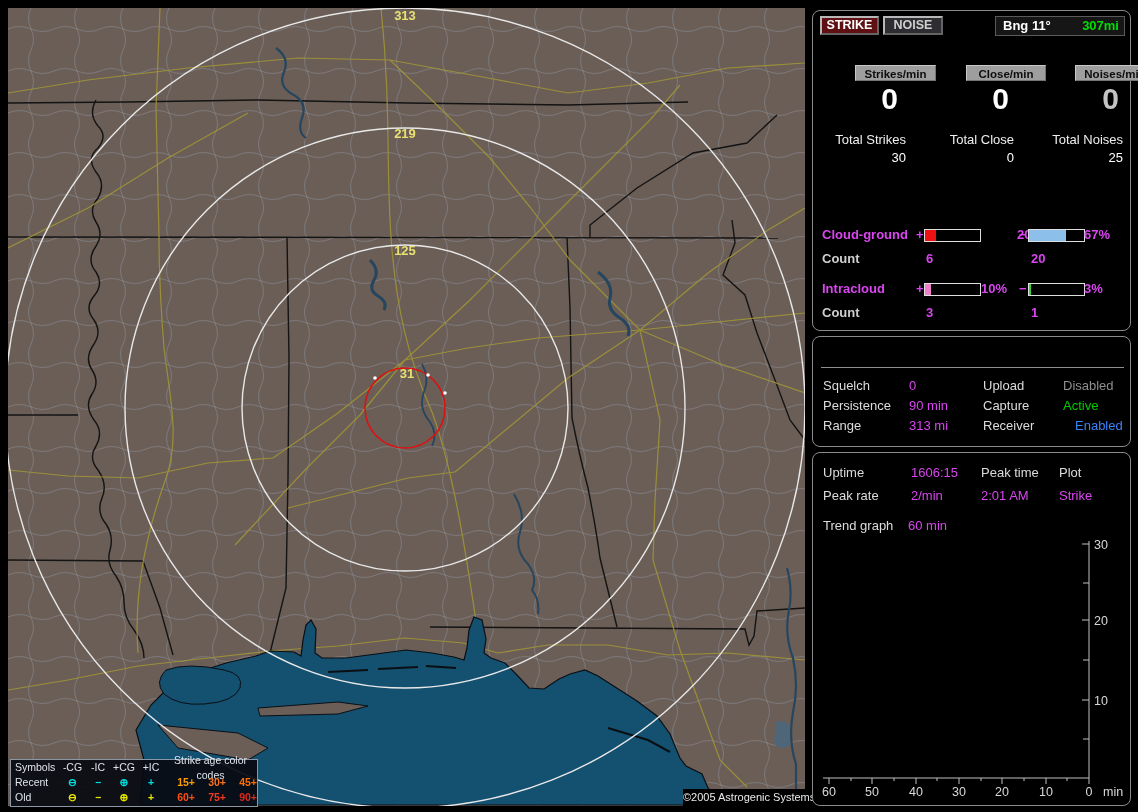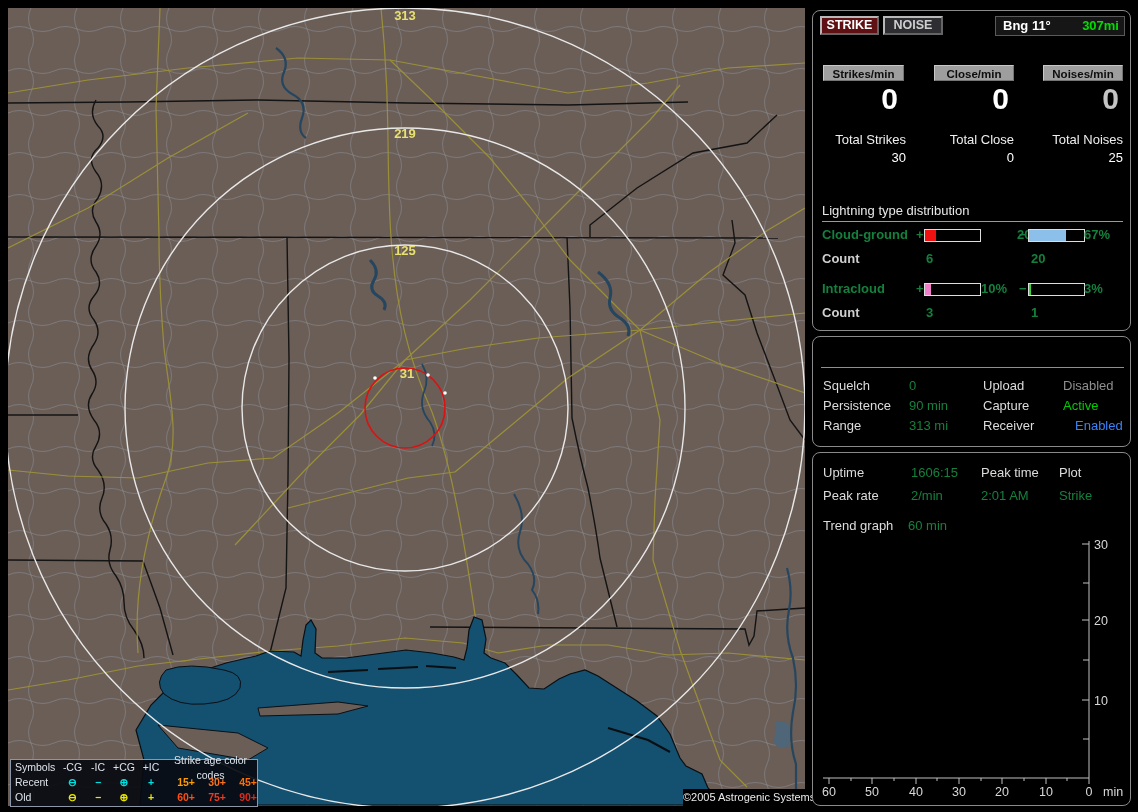--- a/index.html
+++ b/index.html
@@ -20,34 +20,34 @@
   .lg-sym{font-weight:bold;}
   
   #copyright{position:absolute;left:683px;top:789px;width:124px;height:17px;background:#000;
     color:#eaeaea;font-size:11px;line-height:17px;text-align:center;white-space:nowrap;}
   
   .panel{position:absolute;left:812px;width:319px;background:#000;border:1px solid #8a8a8a;border-radius:8px;box-sizing:border-box;}
   #panel-top{top:10px;height:321px;}
   #panel-status{top:336px;height:111px;}
   #panel-stats{top:452px;height:354px;}
   .p-label{position:absolute;font-size:13px;color:#dcdcdc;white-space:nowrap;}
-  .p-value{position:absolute;font-size:13px;color:#15803d;white-space:nowrap;}
+  .p-value{position:absolute;font-size:13px;color:#d946ef;white-space:nowrap;}
   .bold{font-weight:bold;}
   .gray{color:#9a9a9a;}
   .btn{position:absolute;font-size:12.5px;font-weight:bold;text-align:center;
     border:2px outset #b8b8b8;box-sizing:border-box;cursor:pointer;line-height:15px;}
   #strike-btn{left:7px;top:5px;width:59px;height:19px;background:#5e1013;color:#ffffff;}
   #noise-btn{left:70px;top:5px;width:60px;height:19px;background:#2e2e32;color:#cfcfcf;}
   #bng-bar{position:absolute;left:182px;top:5px;width:130px;height:20px;background:#161616;
     border:1px solid #5a5a5a;box-sizing:border-box;font-size:13px;font-weight:bold;line-height:18px;}
   #bng-bar .bng-txt{position:absolute;left:7px;color:#fff;}
   #bng-bar .bng-dist{position:absolute;right:5px;color:#00dd00;}
   .rate-box{position:absolute;top:54px;height:16px;background:#9e9e9e;color:#0d0d0d;
     font-size:11.5px;font-weight:bold;text-align:center;line-height:16px;
-    border:1px outset #c8c8c8;box-sizing:border-box;}
+    border:1px outset #c8c8c8;box-sizing:border-box;margin-left:32px;}
   .rate-val{position:absolute;top:72px;font-size:30px;font-weight:bold;color:#fff;text-align:right;line-height:32px;}
   .tot-label{position:absolute;top:121px;font-size:13px;color:#efefef;text-align:right;}
   .tot-val{position:absolute;top:139px;font-size:13px;color:#ffffff;text-align:right;}
   .sec-title{position:absolute;left:9px;top:192px;width:301px;font-size:13px;color:#e8e8e8;
     border-bottom:1px solid #9a9a9a;padding-bottom:3px;}
   .dist-bar{position:absolute;width:55px;height:11px;border:1px solid #dedede;background:#000;box-sizing:content-box;}
   .dist-fill{height:100%;}
   #datetime{position:absolute;left:8px;top:3px;font-size:19px;font-weight:bold;color:#00dd00;white-space:nowrap;}
   .hr-line{position:absolute;left:8px;top:30px;width:303px;border-top:1px solid #8f8f8f;}
   .chart-svg{position:absolute;left:0;top:0;}
@@ -196,21 +196,20 @@
   <div class="rate-val" style="left:121px;width:75px;">0</div>
   <div class="rate-val" style="left:231px;width:75px;color:#c4c4c4;">0</div>
 
   <div class="tot-label" style="left:10px;width:83px;">Total Strikes</div>
   <div class="tot-label" style="left:118px;width:83px;">Total Close</div>
   <div class="tot-label gray" style="left:228px;width:82px;">Total Noises</div>
   <div class="tot-val" style="left:10px;width:83px;">30</div>
   <div class="tot-val" style="left:118px;width:83px;">0</div>
   <div class="tot-val" style="left:228px;width:82px;">25</div>
 
-  <div class="sec-title">Lightning type distribution</div>
 
   <span class="p-value bold" style="left:9px;top:216px;">Cloud-ground</span>
   <span class="p-value bold" style="left:103px;top:216px;">+</span>
   <div class="dist-bar" style="left:111px;top:218px;">
     <div class="dist-fill" style="width: 20%; background: rgb(238, 17, 17);"></div>
   </div>
   <span class="p-value bold" style="left:168px;top:216px;margin-left:36px;">20%</span>
   <span class="p-value bold" style="left:206px;top:216px;">−</span>
   <div class="dist-bar" style="left:215px;top:218px;">
     <div class="dist-fill" style="width: 67%; background: rgb(140, 192, 234);"></div>

